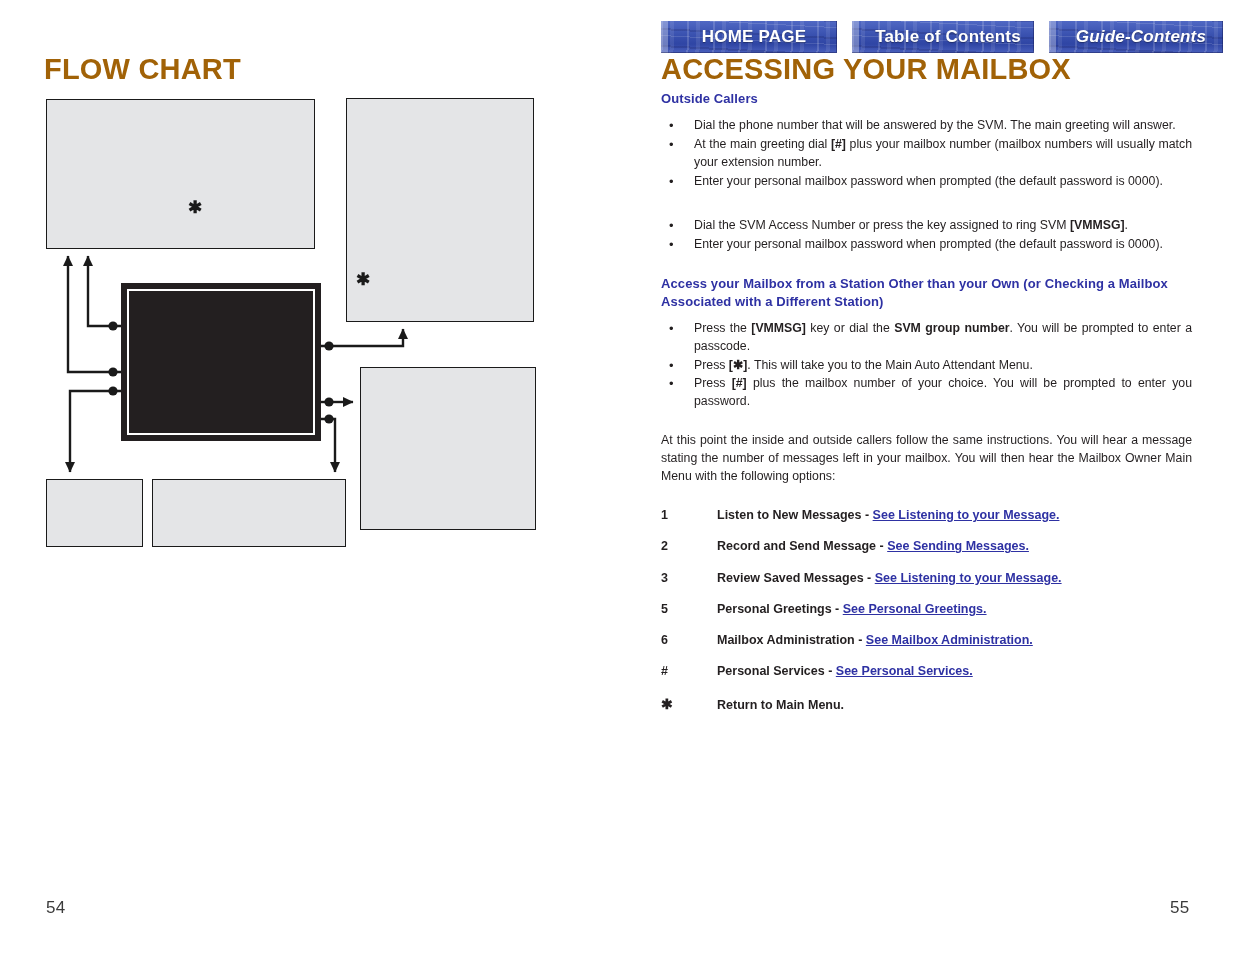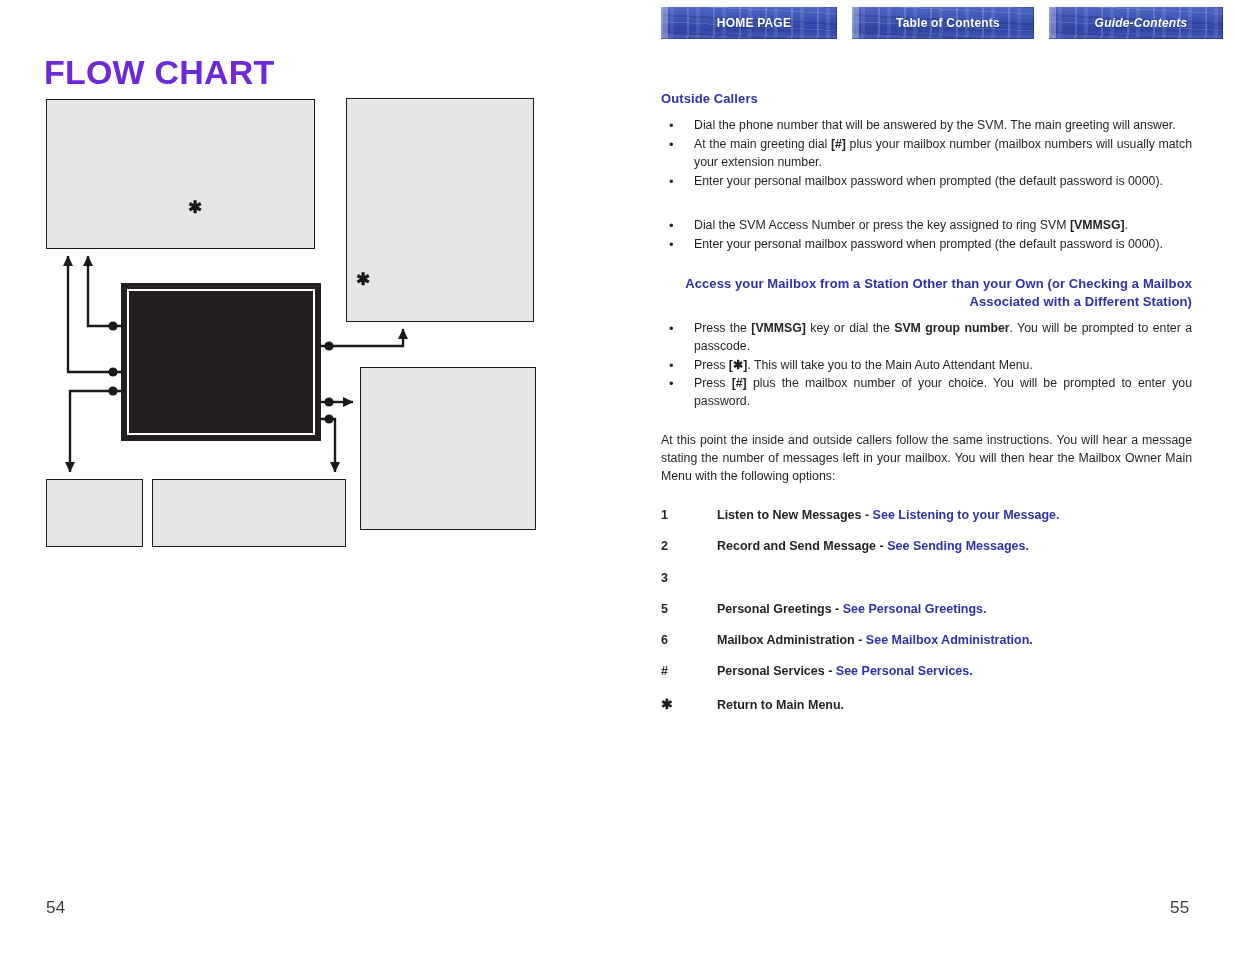--- a/index.html
+++ b/index.html
@@ -33,28 +33,28 @@
   #page-right .page-number { left: 553px; }
 
   
   #navbar {
     position: absolute;
     top: 5px; left: 44px;
     width: 562px; height: 32px;
   }
   .nav-btn {
     position: absolute;
-    top: 2px;
+    top: 16px;
     height: 32px;
     border: 0;
     padding: 0 0 0 10px;
     color: #ffffff;
     font-family: "Liberation Sans", sans-serif;
     font-weight: bold;
-    font-size: 12px;
+    font-size: 17px;
     letter-spacing: .2px;
     text-align: center;
     cursor: pointer;
     white-space: nowrap;
     text-shadow: 0 1px 1px rgba(0,0,0,.35);
     background-color: #3b55b4;
     background-image:
       linear-gradient(90deg, rgba(255,255,255,.30) 0 7px, rgba(255,255,255,0) 7px 10px, rgba(255,255,255,0) 100%),
       repeating-linear-gradient(91deg, rgba(255,255,255,.16) 0 2px, rgba(255,255,255,0) 2px 9px, rgba(255,255,255,.09) 9px 13px, rgba(255,255,255,0) 13px 26px),
       repeating-linear-gradient(3deg, rgba(255,255,255,.13) 0 1px, rgba(255,255,255,0) 1px 6px, rgba(20,26,90,.22) 6px 8px, rgba(255,255,255,0) 8px 17px),
@@ -63,38 +63,38 @@
     overflow: hidden;
   }
   .nav-btn > span { position: relative; display: block; }
   #nav-home  { left: 0;   width: 176px; }
   #nav-toc   { left: 191px; width: 182px; }
   #nav-guide { left: 388px; width: 174px; font-style: italic; }
 
   
   .h1 {
     position: absolute;
-    font-size: 34px;
-    font-weight: bold;
-    color: #6d28d9;
+    font-size: 29px;
+    font-weight: bold;
+    color: #a16207;
     letter-spacing: .2px;
     margin: 0;
     white-space: nowrap;
   }
   #flow-title { left: 44px; top: 53px; }
   #mailbox-title { left: 44px; top: 53px; }
 
   .h2 {
     font-size: 13px;
     font-weight: bold;
     color: #2e31a3;
     margin: 0;
     letter-spacing: .1px;
   }
-  .h2.multi { line-height: 1.42; text-align: right; }
+  .h2.multi { line-height: 1.42; }
 
   
   #content-right {
     position: absolute;
     left: 44px;
     top: 90px;
     width: 531px;
     font-size: 12.3px;
     line-height: 1.46;
   }
@@ -133,20 +133,21 @@
   }
   .opt-key {
     width: 56px;
     flex: 0 0 56px;
     color: #231f20;
   }
   .opt-key.glyph { font-size: 14px; }
   .opt-label { color: #231f20; white-space: nowrap; }
   a.doc-link {
     color: #2e31a3;
+    text-decoration: underline;
     font-weight: bold;
     cursor: pointer;
     white-space: nowrap;
     margin-top: 23px;
   }
 
   
   #flowchart {
     position: absolute;
     left: 0; top: 0;
@@ -261,20 +262,21 @@
         <span>HOME PAGE</span>
       </button>
       <button class="nav-btn" id="nav-toc">
         <span>Table of Contents</span>
       </button>
       <button class="nav-btn" id="nav-guide">
         <span>Guide-Contents</span>
       </button>
     </div>
 
+    <h1 class="h1" id="mailbox-title">ACCESSING YOUR MAILBOX</h1>
 
     <div id="content-right">
 
       <h2 class="h2">Outside Callers</h2>
       <div class="gap-8"></div>
       <ul class="bullets">
         <li>
           <span class="bullet-dot">•</span>
           <span class="li-text">Dial the phone number that will be answered by the SVM. The main greeting will answer.</span>
         </li>
@@ -334,20 +336,21 @@
           <span class="opt-label"><span>Listen to New Messages - </span><a class="doc-link">See Listening to your Message.</a></span>
         </div>
 
         <div class="opt-row">
           <span class="opt-key">2</span>
           <span class="opt-label"><span>Record and Send Message - </span><a class="doc-link">See Sending Messages.</a></span>
         </div>
 
         <div class="opt-row">
           <span class="opt-key">3</span>
+          <span class="opt-label"><span>Review Saved Messages - </span><a class="doc-link">See Listening to your Message.</a></span>
         </div>
 
         <div class="opt-row">
           <span class="opt-key">5</span>
           <span class="opt-label"><span>Personal Greetings - </span><a class="doc-link">See Personal Greetings.</a></span>
         </div>
 
         <div class="opt-row">
           <span class="opt-key">6</span>
           <span class="opt-label"><span>Mailbox Administration - </span><a class="doc-link">See Mailbox Administration. </a></span>

